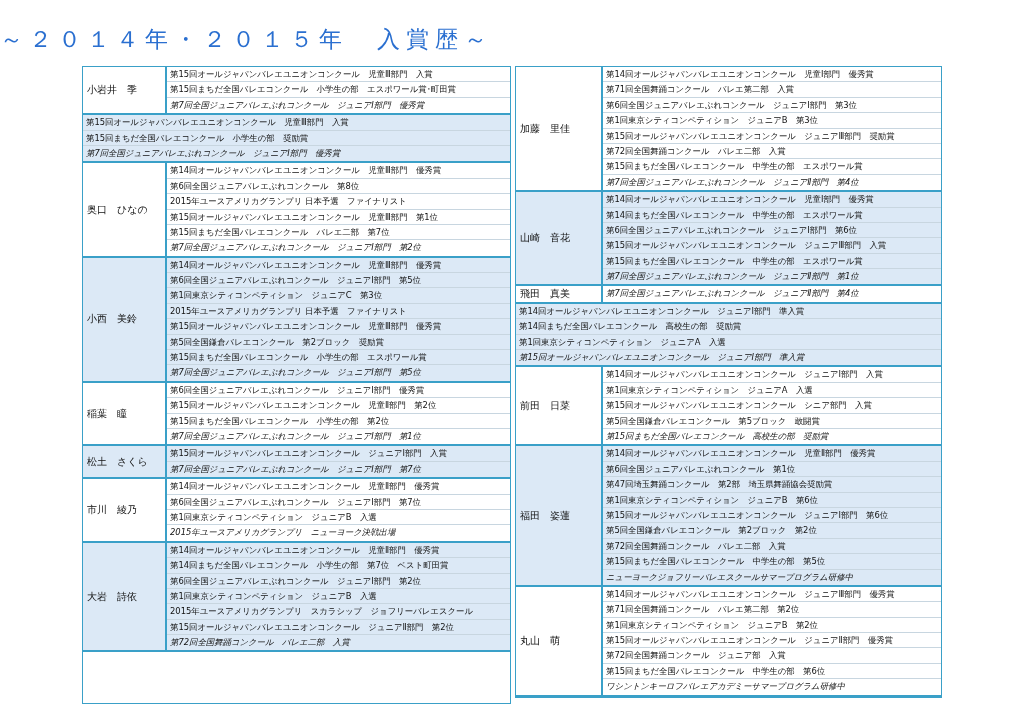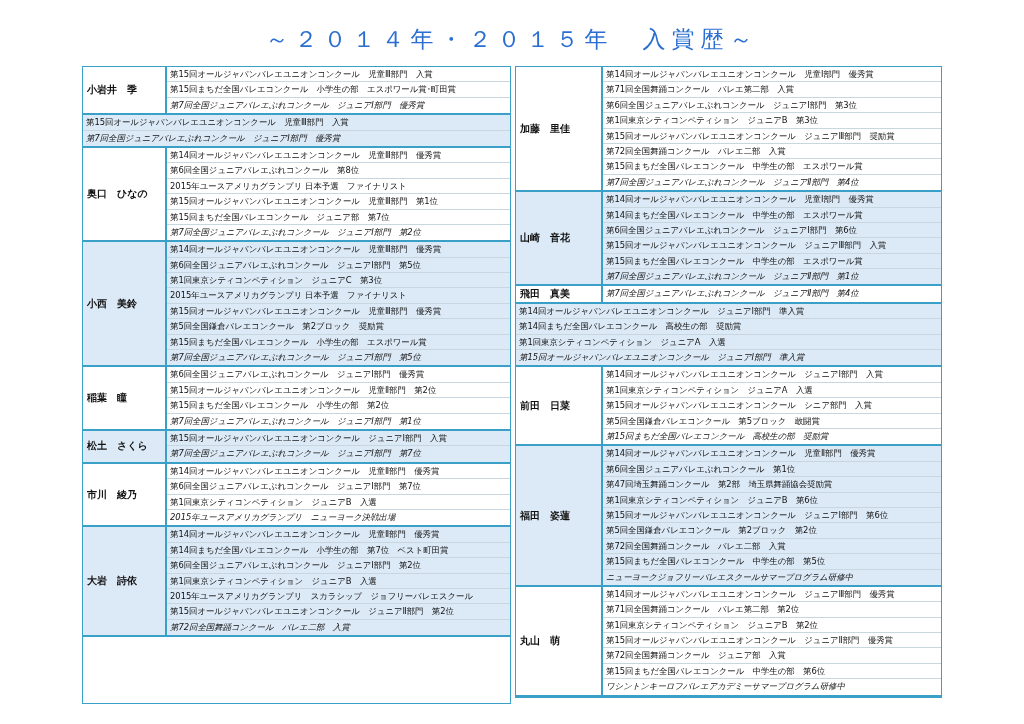--- a/index.html
+++ b/index.html
@@ -1,27 +1,27 @@
 <!DOCTYPE html>
 <html><head>
 <meta charset="utf-8">
 <style>
   html, body { margin: 0; padding: 0; background: #ffffff; }
   body { width: 1024px; height: 724px; position: relative; overflow: hidden;
          font-family: "DejaVu Sans", sans-serif; color: #111; }
-  .title { position: absolute; top: 24px; left: 0; width: 1024px; text-align: center;
+  .title { position: absolute; top: 24px; left: 0; width: 1024px; 
            font-size: 23px; color: #2a6fd0; letter-spacing: 6px; font-family: "DejaVu Sans", sans-serif; }
   .col { position: absolute; top: 66px; border: 1px solid #3aa0c8; box-sizing: border-box; }
   .col.left { left: 82px; width: 429px; height: 638px; }
   .col.right { left: 515px; width: 427px; height: 632px; }
   .group { display: flex; border-bottom: 2px solid #3aa0c8; box-sizing: border-box; }
   .group.blue { background: #dce9f6; }
   .group.white { background: #ffffff; }
   .name { width: 84px; flex: 0 0 84px; border-right: 2px solid #3aa0c8; display: flex; align-items: center;
-          padding-left: 4px; box-sizing: border-box; font-weight: bold; font-size: 10px; white-space: pre; }
+          padding-left: 4px; box-sizing: border-box; font-weight: normal; font-size: 10px; white-space: pre; }
   .awards { flex: 1; }
   .award { height: 15.4px; line-height: 15.4px; font-size: 8.4px; padding-left: 3px;
            border-bottom: 1px solid #c8d6e0; white-space: nowrap; overflow: hidden; box-sizing: border-box; }
   .award:last-child { border-bottom: none; font-style: italic; }
   .right .name { width: 87px; flex: 0 0 87px; }
 </style>
 </head>
 <body>
 
 <div class="title">～２０１４年・２０１５年　入賞歴～</div>
@@ -31,31 +31,32 @@
       <div class="name">小岩井　季</div>
       <div class="awards">
         <div class="award">第15回オールジャパンバレエユニオンコンクール　児童Ⅲ部門　入賞</div>
         <div class="award">第15回まちだ全国バレエコンクール　小学生の部　エスポワール賞･町田賞</div>
         <div class="award">第7回全国ジュニアバレエぷれコンクール　ジュニアⅠ部門　優秀賞</div>
       </div>
     </div>
     <div class="group blue">
       <div class="awards">
         <div class="award">第15回オールジャパンバレエユニオンコンクール　児童Ⅲ部門　入賞</div>
+        <div class="award">第15回まちだ全国バレエコンクール　小学生の部　奨励賞</div>
         <div class="award">第7回全国ジュニアバレエぷれコンクール　ジュニアⅠ部門　優秀賞</div>
       </div>
     </div>
     <div class="group white">
       <div class="name">奥口　ひなの</div>
       <div class="awards">
         <div class="award">第14回オールジャパンバレエユニオンコンクール　児童Ⅲ部門　優秀賞</div>
         <div class="award">第6回全国ジュニアバレエぷれコンクール　第8位</div>
         <div class="award">2015年ユースアメリカグランプリ 日本予選　ファイナリスト</div>
         <div class="award">第15回オールジャパンバレエユニオンコンクール　児童Ⅲ部門　第1位</div>
-        <div class="award">第15回まちだ全国バレエコンクール　ジュニア部　第7位</div>
+        <div class="award">第15回まちだ全国バレエコンクール　バレエ二部　第7位</div>
         <div class="award">第7回全国ジュニアバレエぷれコンクール　ジュニアⅠ部門　第2位</div>
       </div>
     </div>
     <div class="group blue">
       <div class="name">小西　美鈴</div>
       <div class="awards">
         <div class="award">第14回オールジャパンバレエユニオンコンクール　児童Ⅲ部門　優秀賞</div>
         <div class="award">第6回全国ジュニアバレエぷれコンクール　ジュニアⅠ部門　第5位</div>
         <div class="award">第1回東京シティコンペティション　ジュニアC　第3位</div>
         <div class="award">2015年ユースアメリカグランプリ 日本予選　ファイナリスト</div>

